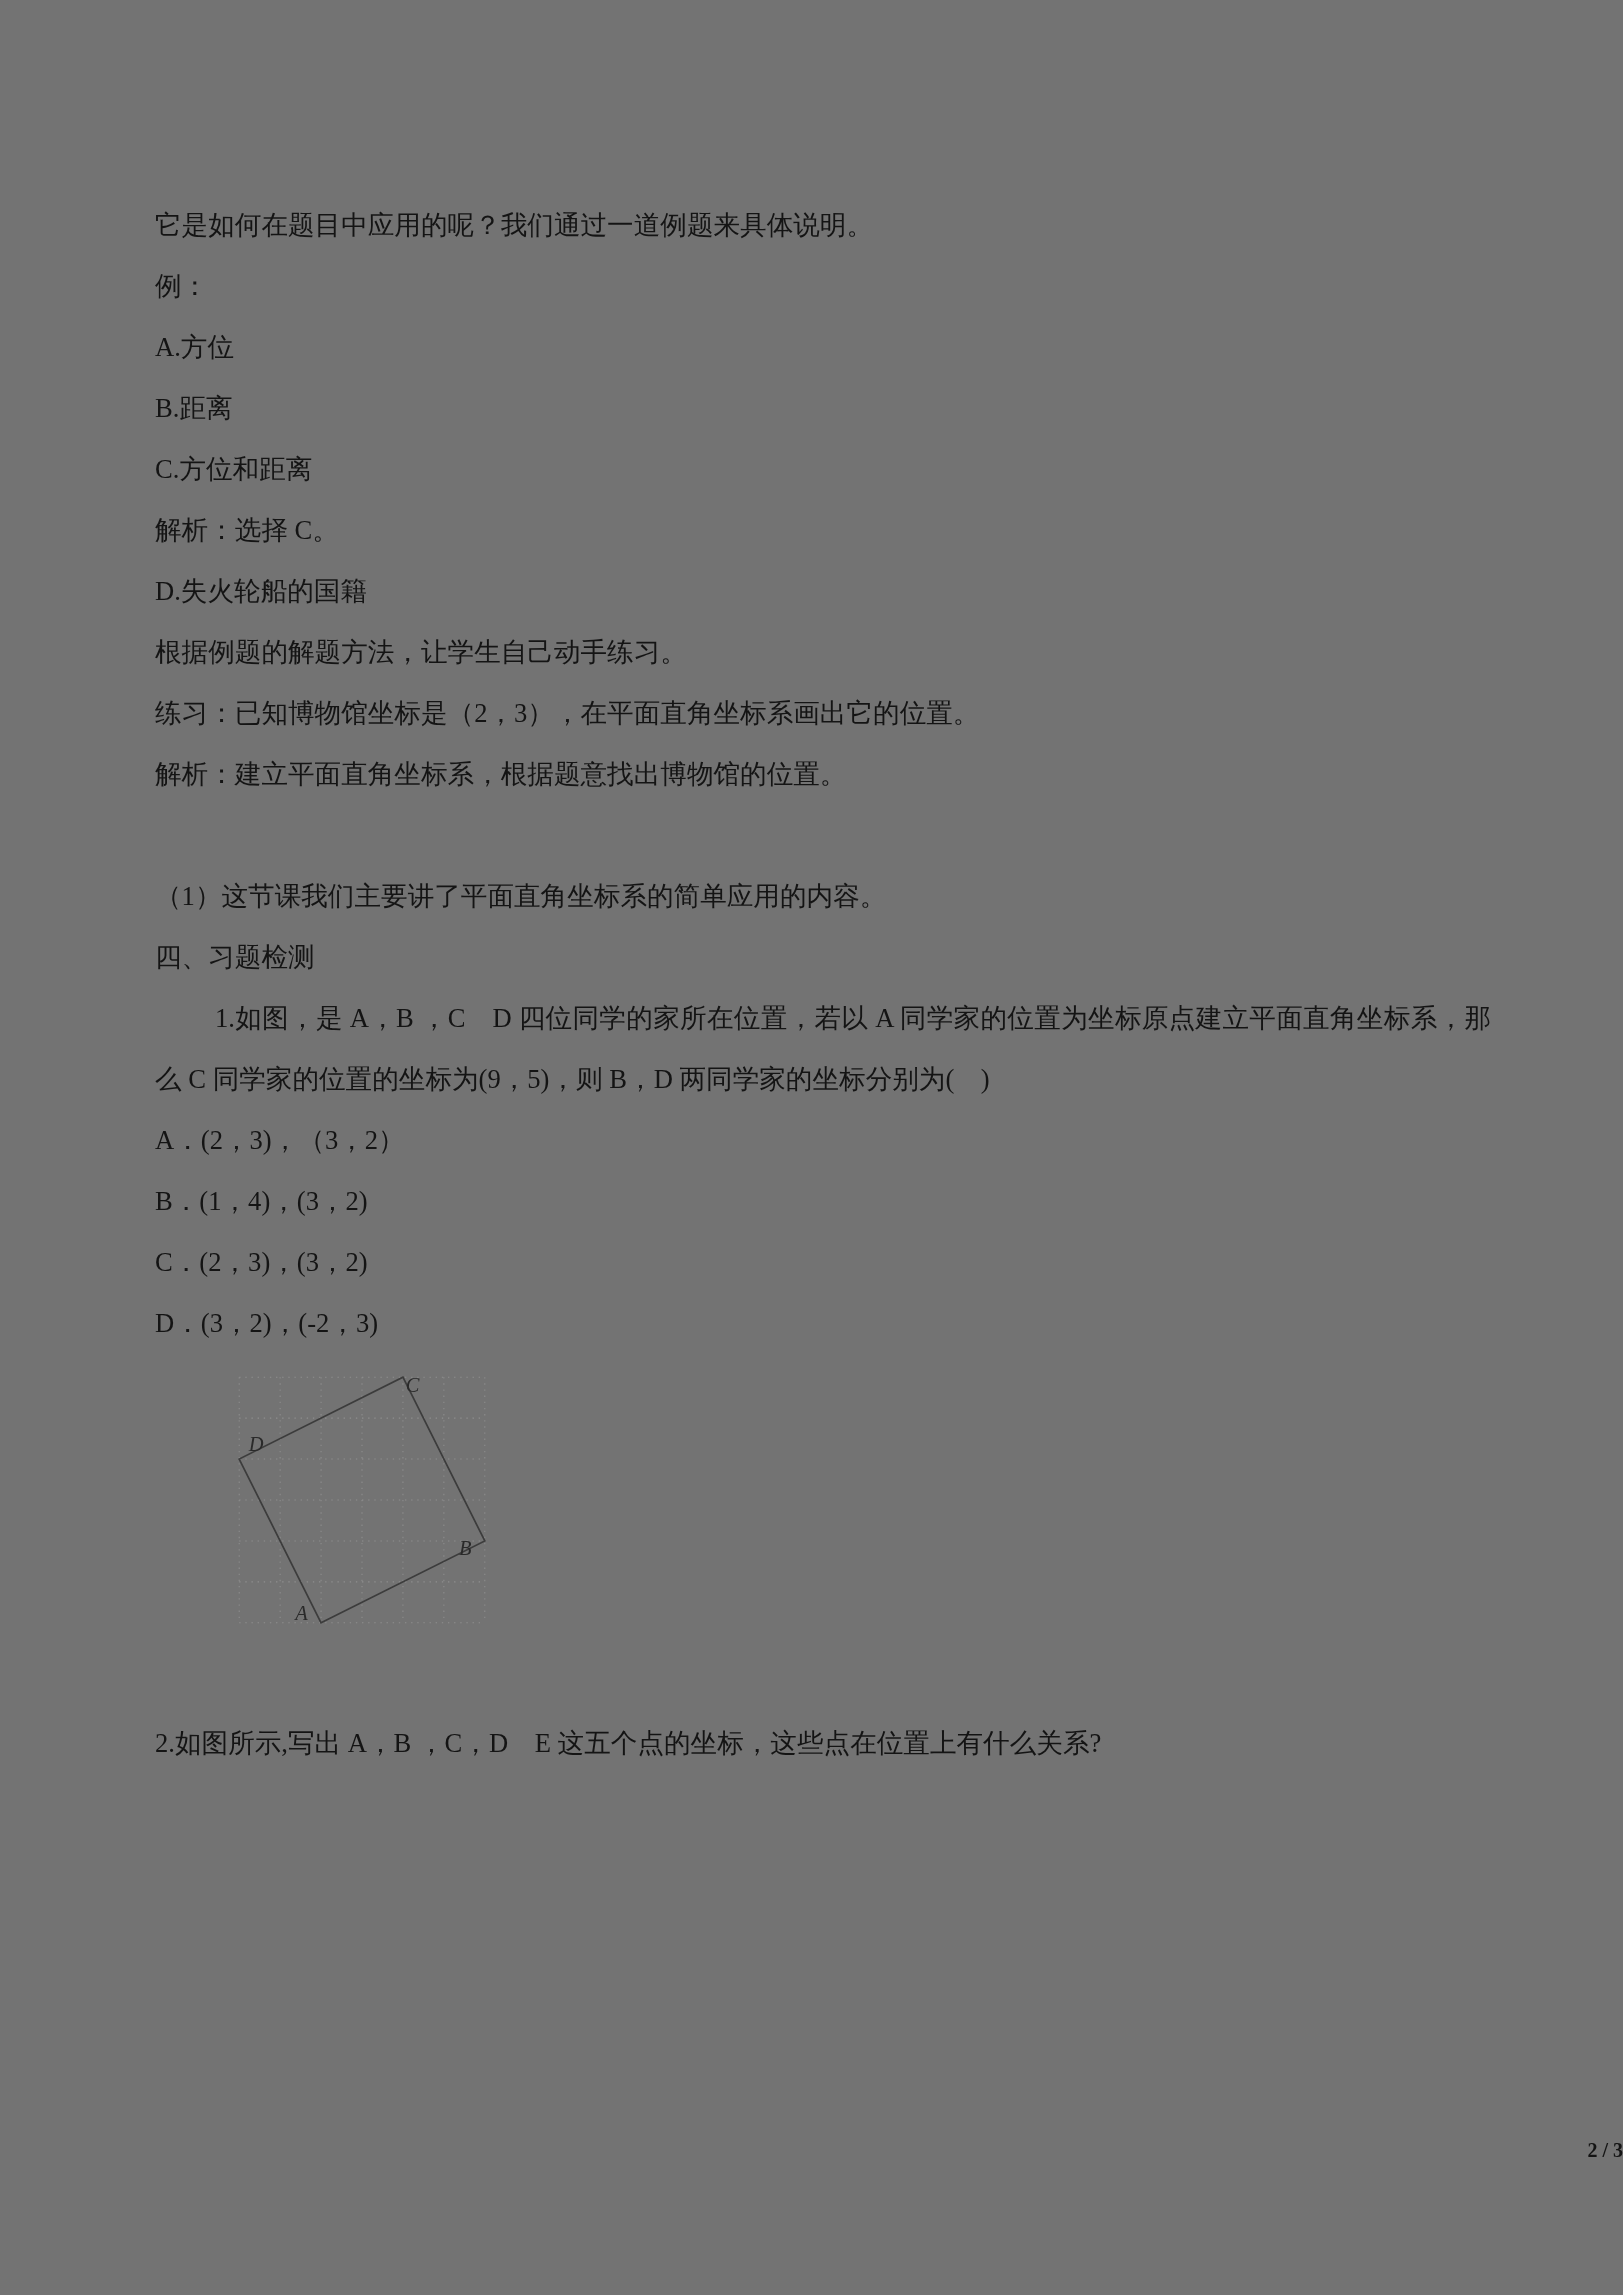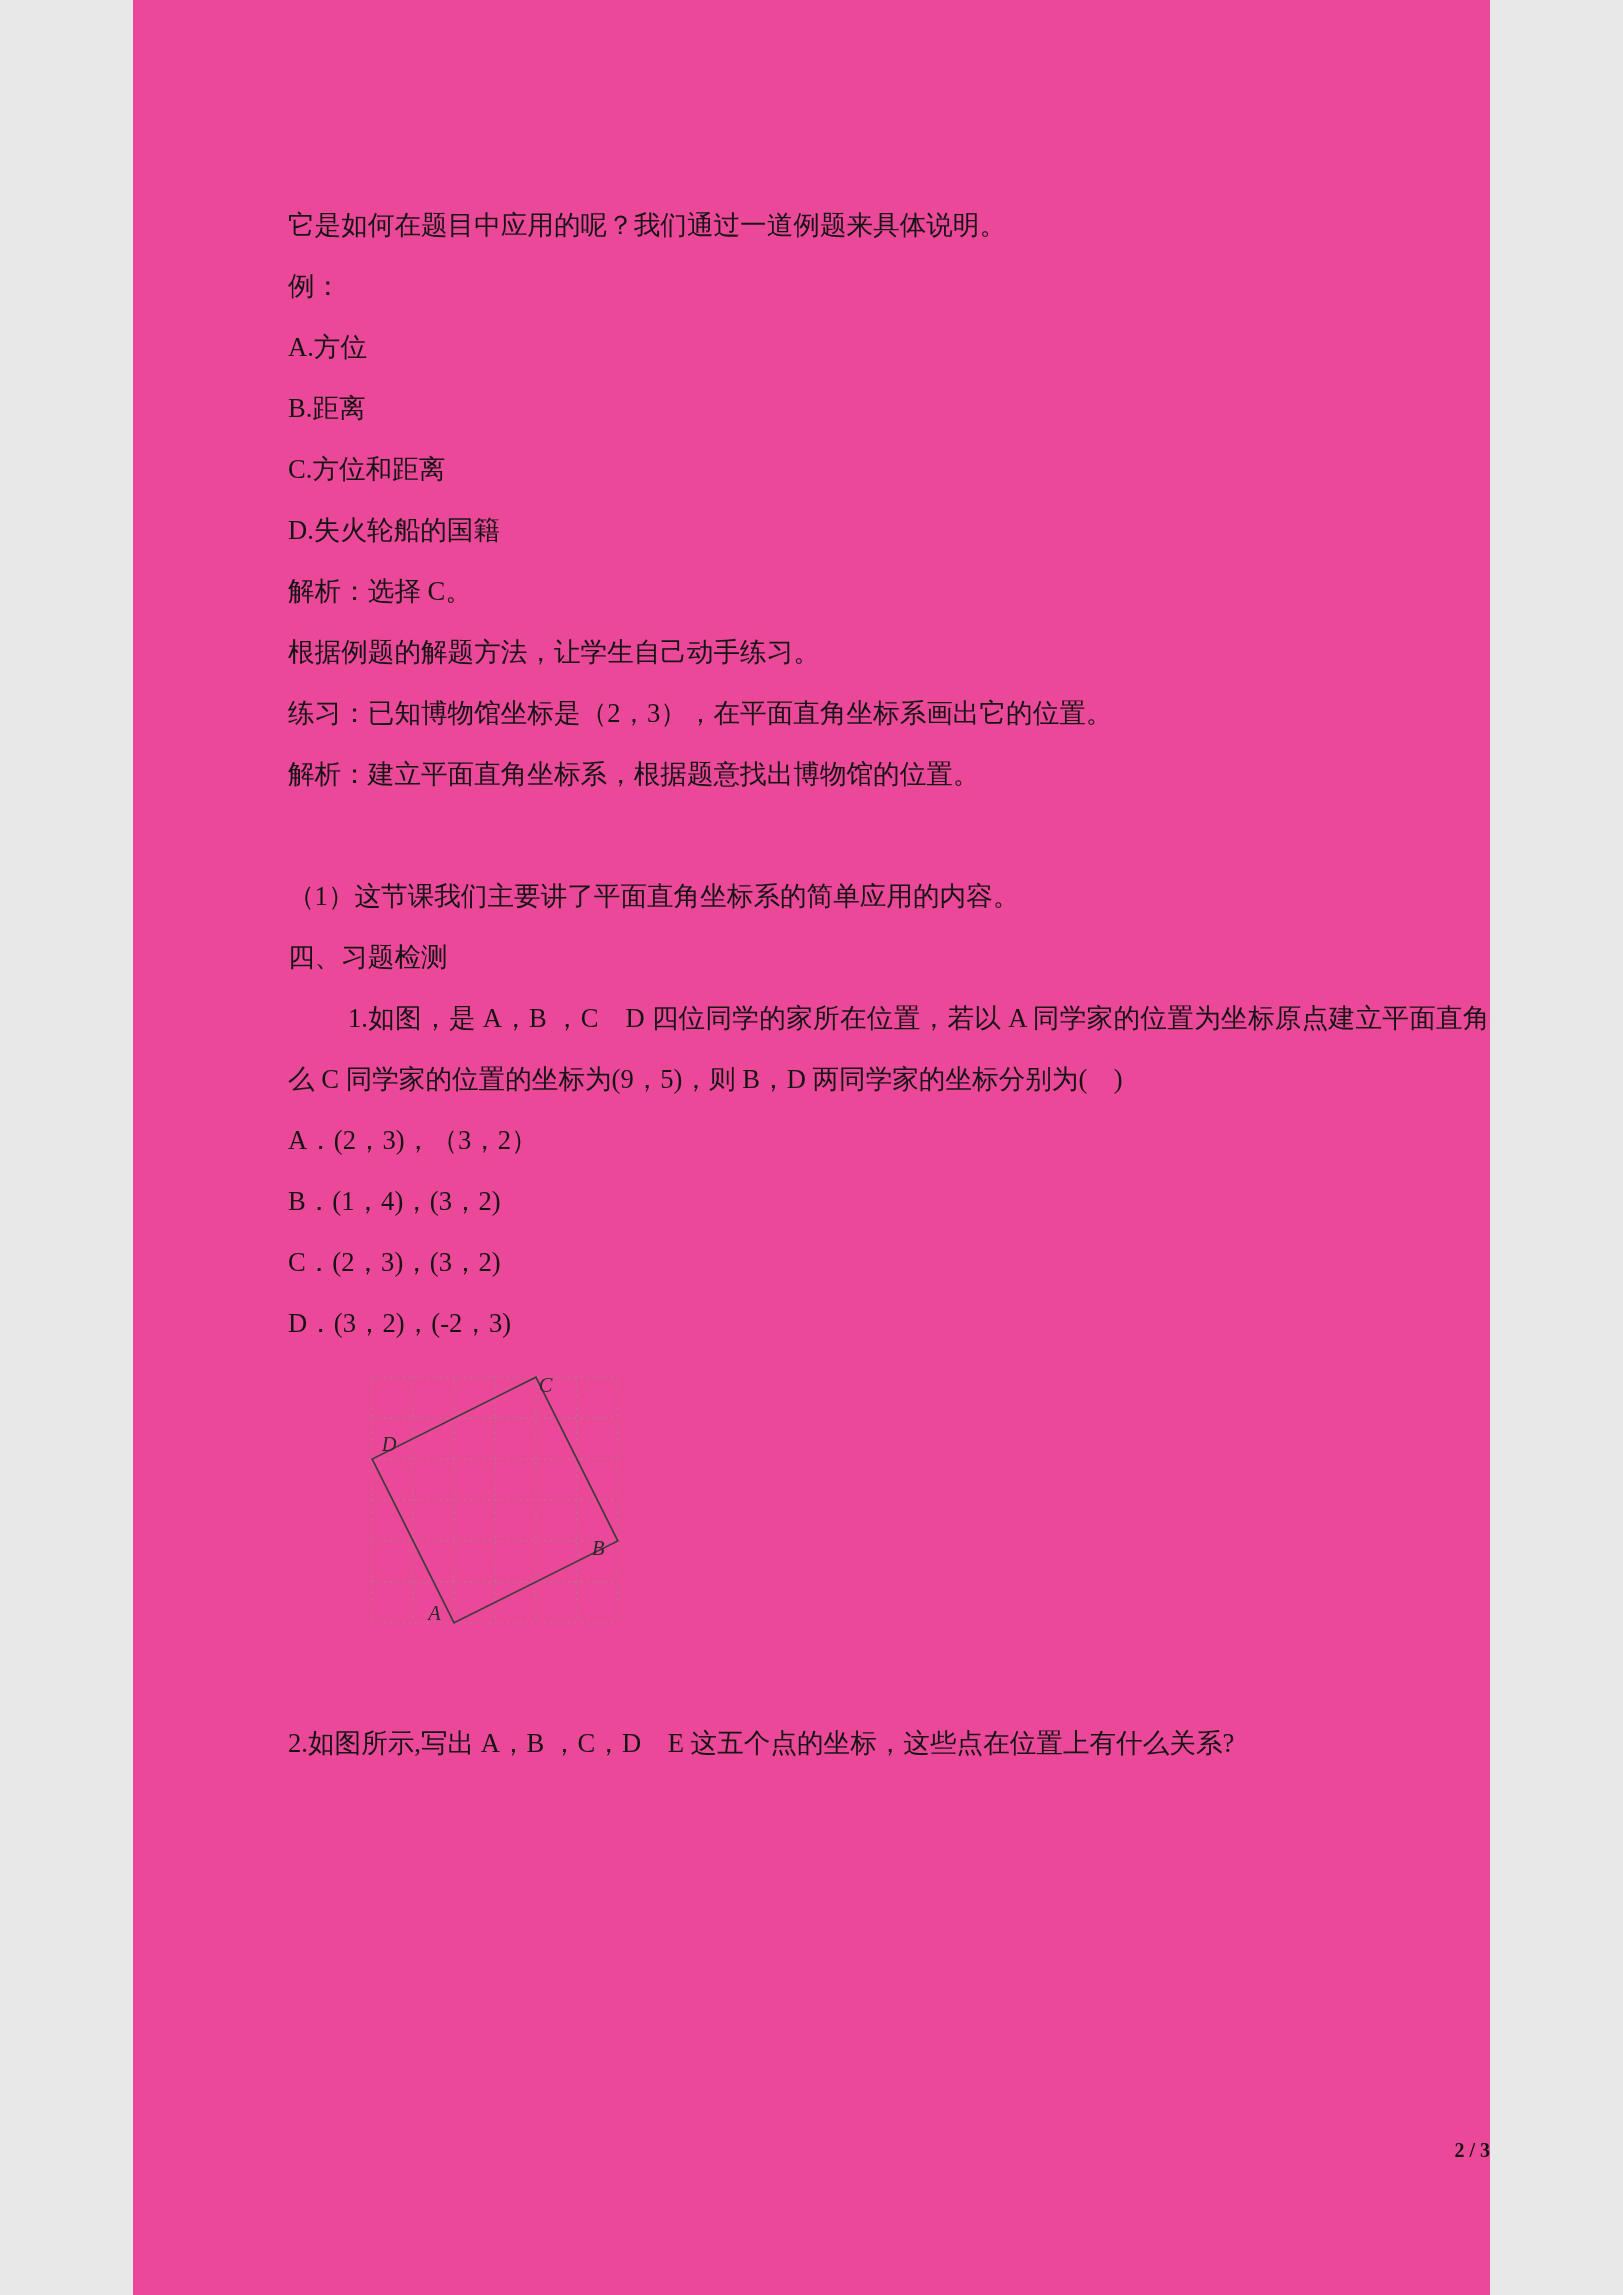--- a/index.html
+++ b/index.html
@@ -1,20 +1,20 @@
 <!DOCTYPE html>
 <html style="font-size:11px"><head>
 <meta charset="utf-8">
 <style>
   html,body { margin:0; padding:0; background:#e8e8e8; }
   .page {
     position:relative;
-    width:1357px; height:2295px;
+    width:1623px; height:2295px;
     margin:0 auto;
-    background:#ec4899;
+    background:#737373;
     font-family:"Liberation Serif", serif;
     color:#141414;
     overflow:hidden;
   }
   .content {
     position:absolute;
     left:155px; top:195px;
     width:1336px;
     font-size:26.6px;
     line-height:61px;
@@ -52,22 +52,22 @@
 <body>
 
 <div class="page">
   <div class="content">
 
     <p class="indent">它是如何在题目中应用的呢？我们通过一道例题来具体说明。</p>
     <p class="indent">例：</p>
     <p class="indent">A.方位</p>
     <p class="indent">B.距离</p>
     <p class="indent">C.方位和距离</p>
+    <p class="indent">解析：选择 C。</p>
     <p class="indent">D.失火轮船的国籍</p>
-    <p class="indent">解析：选择 C。</p>
     <p class="indent">根据例题的解题方法，让学生自己动手练习。</p>
     <p class="indent">练习：已知博物馆坐标是（2，3），在平面直角坐标系画出它的位置。</p>
     <p class="indent">解析：建立平面直角坐标系，根据题意找出博物馆的位置。</p>
 
     <div class="blank"></div>
 
     <p class="indent">（1）这节课我们主要讲了平面直角坐标系的简单应用的内容。</p>
     <p>四、习题检测</p>
 
     <p class="firstline-indent">1.如图，是 A，B ，C　D 四位同学的家所在位置，若以 A 同学家的位置为坐标原点建立平面直角坐标系，那么 C 同学家的位置的坐标为(9，5)，则 B，D 两同学家的坐标分别为(　)</p>

